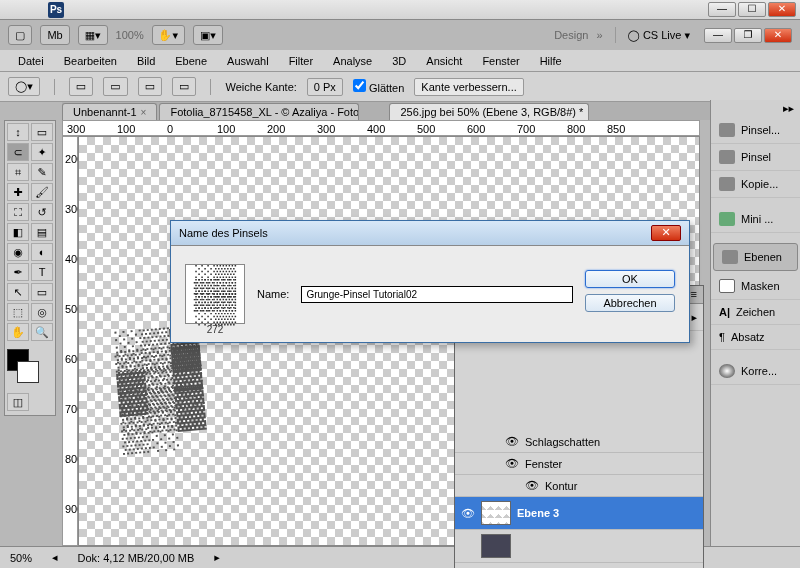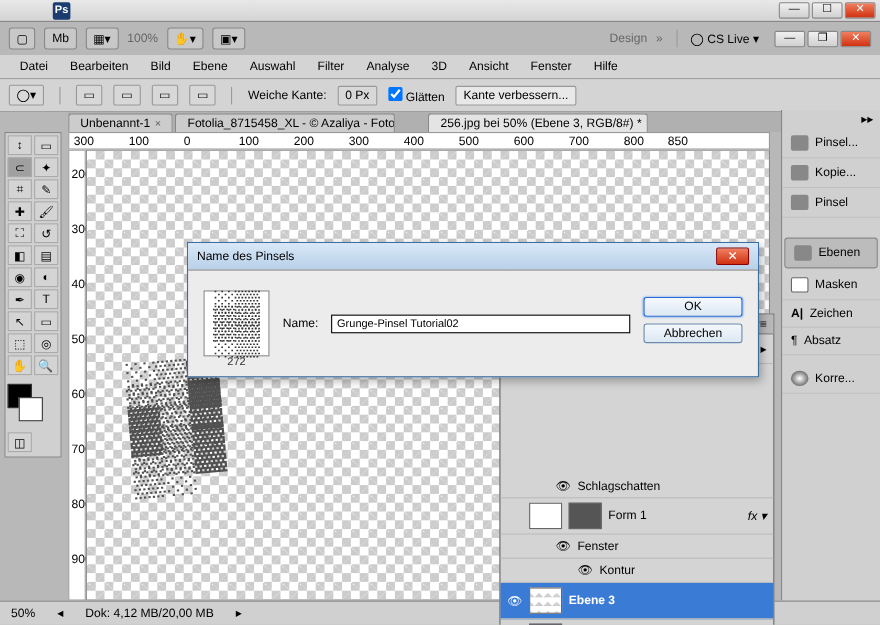--- a/index.html
+++ b/index.html
@@ -237,27 +237,20 @@
       <select style="width:90px"><option>Normal</option></select>
       <span style="margin-left:auto">Deckkraft:</span>
       <span class="optpill">100%</span>
       <span>▸</span>
     </div>
     <div style="height:100px"></div>
     <div class="lp-row" style="padding-left:50px;">
       <span>👁</span>
       <span>Schlagschatten</span>
     </div>
-    <div class="lp-layer">
-      <span class="lp-eye"></span>
-      <div class="lp-thumb" style="background:#fff"></div>
-      <div class="lp-thumb" style="background:#555"></div>
-      <span>Form 1</span>
-      <span style="margin-left:auto; font-style:italic">fx ▾</span>
-    </div>
     <div class="lp-row" style="padding-left:50px;">
       <span>👁</span>
       <span>Fenster</span>
     </div>
     <div class="lp-row" style="padding-left:70px;">
       <span>👁</span>
       <span>Kontur</span>
     </div>
     <div class="lp-layer sel">
       <span class="lp-eye">👁</span>
@@ -274,27 +267,31 @@
 </div>
 
 <div class="rightdock">
   <div style="text-align:right; padding:2px 6px;">▸▸</div>
   <div class="dockitem">
       <span class="dockicon"></span>
       <span>Pinsel...</span>
     </div>
   <div class="dockitem">
       <span class="dockicon"></span>
+      <span>Pinsel</span>
+    </div>
+  <div class="dockitem">
+      <span class="dockicon"></span>
       <span>Kopie...</span>
     </div>
-  <div class="dockitem">
-      <span class="dockicon"></span>
-      <span>Pinsel</span>
-    </div>
   <div style="height:8px"></div>
+  <div class="dockitem">
+      <span class="dockicon" style="background:#6a7"></span>
+      <span>Mini ...</span>
+    </div>
   <div style="height:8px"></div>
   <div class="dockitem active">
       <span class="dockicon"></span>
       <span>Ebenen</span>
     </div>
   <div class="dockitem">
       <span class="dockicon" style="background:#fff; border:1px solid #666"></span>
       <span>Masken</span>
     </div>
   <div class="dockitem">

